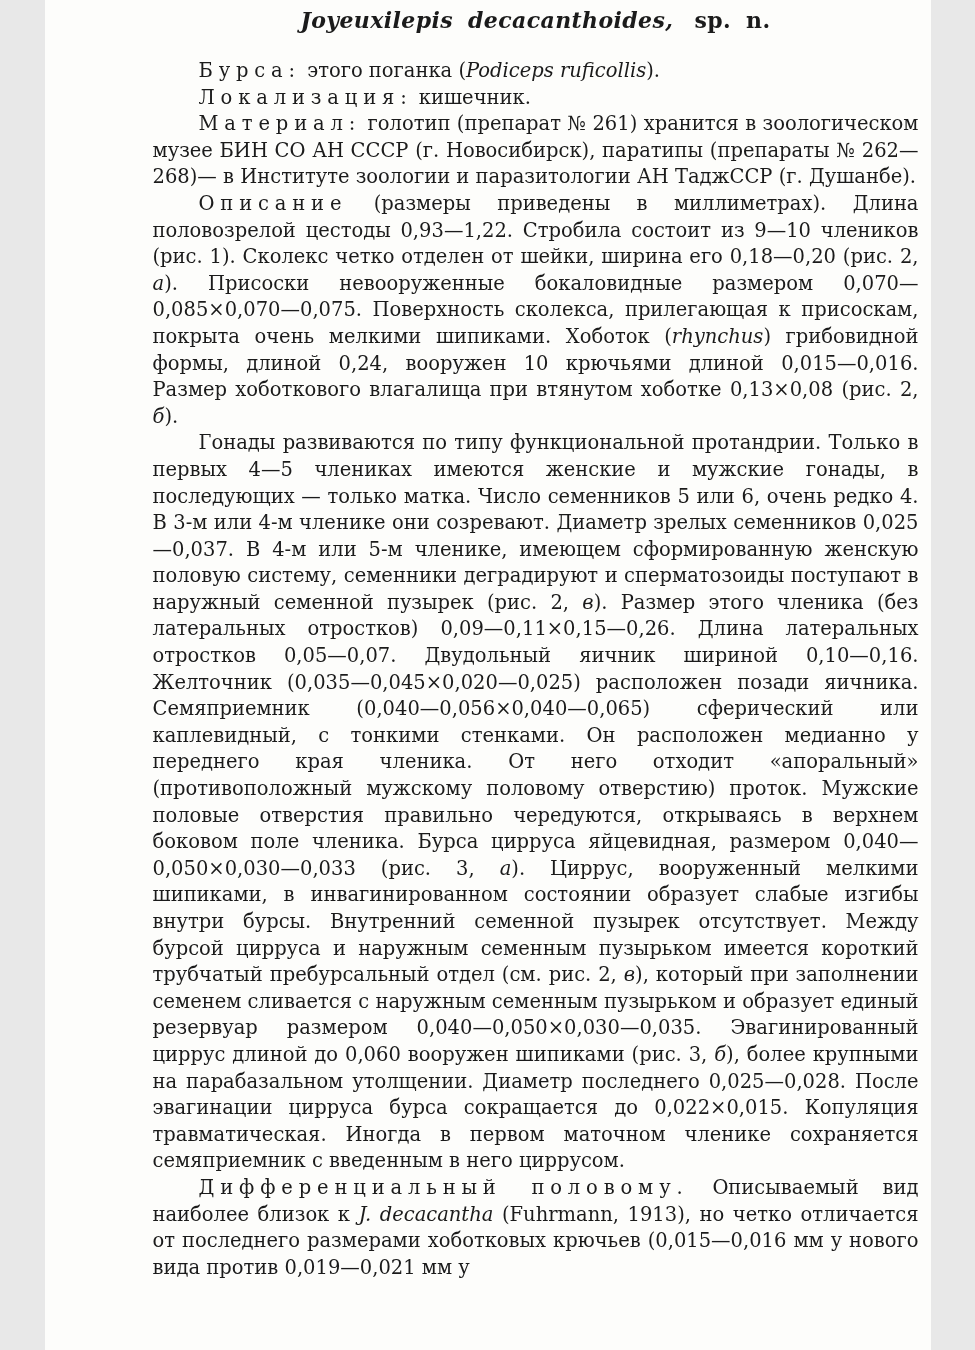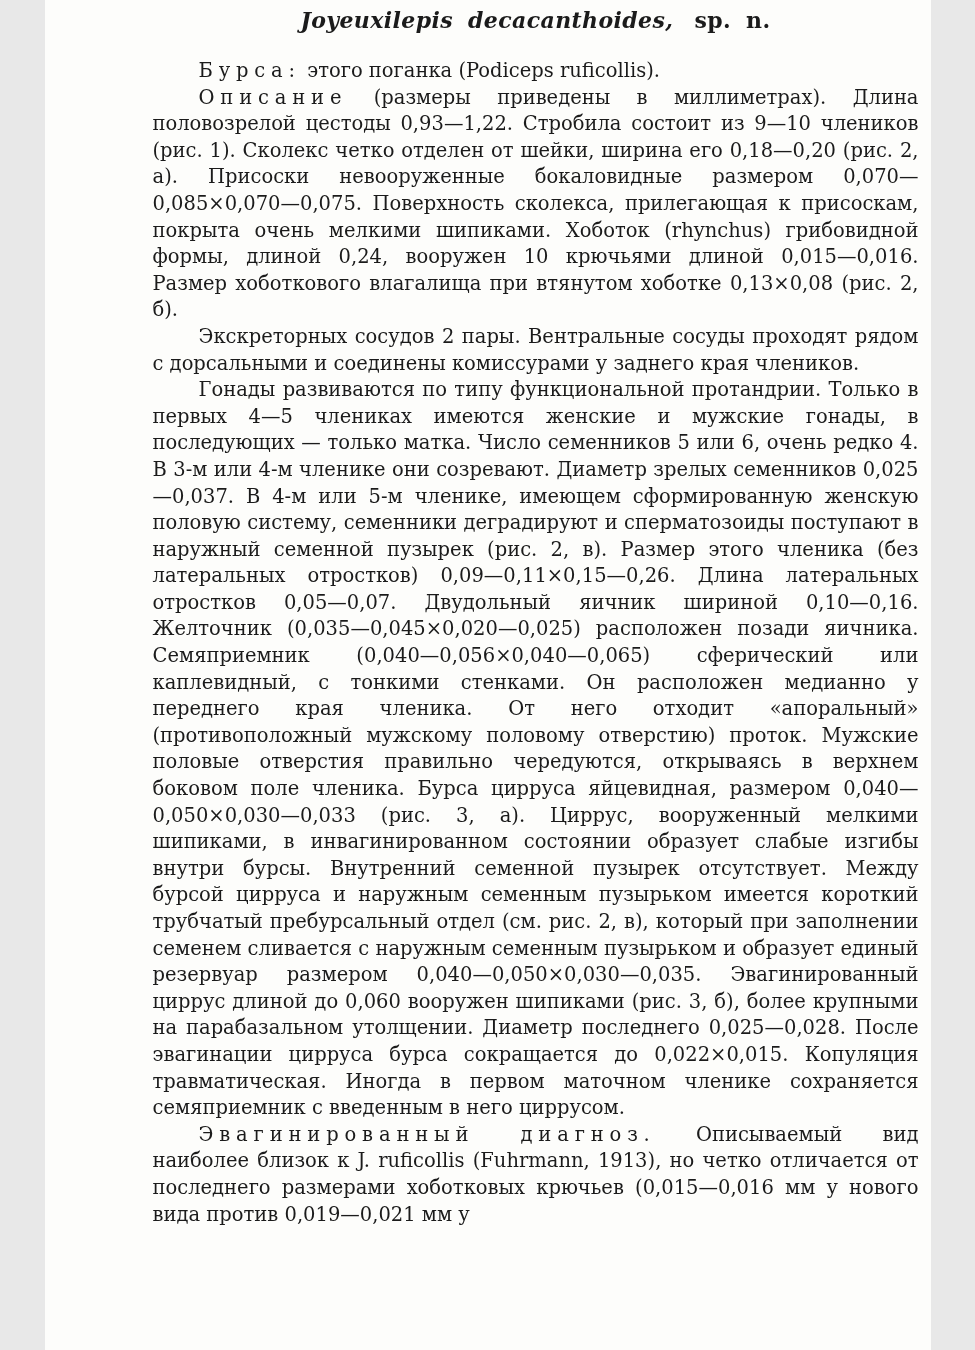--- a/index.html
+++ b/index.html
@@ -34,32 +34,33 @@
   .title .binomial { font-style: italic; }
   .title .designation { margin-left: 6px; }
   .para {
     margin: 0;
     font-size: 19.5px;
     line-height: 26.6px;
     text-align: justify;
     text-indent: 46px;
   }
   .spaced { letter-spacing: 0.30em; }
-  .it { }
+  .it { font-style: italic; }
 </style>
 </head>
 <body>
 
 <div class="page">
   <div class="text-block">
     <h1 class="title">
       <span class="binomial">Joyeuxilepis decacanthoides,</span>
       <span class="designation">sp. n.</span>
     </h1>
     <div id="paragraphs">
         <p class="para"><span class="spaced">Бурса:</span><span> этого поганка (</span><span class="it">Podiceps ruficollis</span><span>).</span></p>
+        <p class="para"><span class="spaced">Локализация:</span><span> кишечник.</span></p>
+        <p class="para"><span class="spaced">Материал:</span><span> голотип (препарат № 261) хранится в зоологическом музее БИН СО АН СССР (г. Новосибирск), паратипы (препараты № 262—268)— в Институте зоологии и паразитологии АН ТаджССР (г. Душанбе).</span></p>
         <p class="para"><span class="spaced">Описание</span><span> (размеры приведены в миллиметрах). Длина половозрелой цестоды 0,93—1,22. Стробила состоит из 9—10 члеников (рис. 1). Сколекс четко отделен от шейки, ширина его 0,18—0,20 (рис. 2, </span><span class="it">а</span><span>). Присоски невооруженные бокаловидные размером 0,070—0,085×0,070—0,075. Поверхность сколекса, прилегающая к присоскам, покрыта очень мелкими шипиками. Хоботок (</span><span class="it">rhynchus</span><span>) грибовидной формы, длиной 0,24, вооружен 10 крючьями длиной 0,015—0,016. Размер хоботкового влагалища при втянутом хоботке 0,13×0,08 (рис. 2, </span><span class="it">б</span><span>).</span></p>
-        <p class="para"><span>Экскреторных сосудов 2 пары. Вентральные сосуды проходят рядом с дорсальными и соединены комиссурами у заднего края члеников.</span></p>
         <p class="para"><span>Гонады развиваются по типу функциональной протандрии. Только в первых 4—5 члениках имеются женские и мужские гонады, в последующих — только матка. Число семенников 5 или 6, очень редко 4. В 3-м или 4-м членике они созревают. Диаметр зрелых семенников 0,025—0,037. В 4-м или 5-м членике, имеющем сформированную женскую половую систему, семенники деградируют и сперматозоиды поступают в наружный семенной пузырек (рис. 2, </span><span class="it">в</span><span>). Размер этого членика (без латеральных отростков) 0,09—0,11×0,15—0,26. Длина латеральных отростков 0,05—0,07. Двудольный яичник шириной 0,10—0,16. Желточник (0,035—0,045×0,020—0,025) расположен позади яичника. Семяприемник (0,040—0,056×0,040—0,065) сферический или каплевидный, с тонкими стенками. Он расположен медианно у переднего края членика. От него отходит «апоральный» (противоположный мужскому половому отверстию) проток. Мужские половые отверстия правильно чередуются, открываясь в верхнем боковом поле членика. Бурса цирруса яйцевидная, размером 0,040—0,050×0,030—0,033 (рис. 3, </span><span class="it">а</span><span>). Циррус, вооруженный мелкими шипиками, в инвагинированном состоянии образует слабые изгибы внутри бурсы. Внутренний семенной пузырек отсутствует. Между бурсой цирруса и наружным семенным пузырьком имеется короткий трубчатый пребурсальный отдел (см. рис. 2, </span><span class="it">в</span><span>), который при заполнении семенем сливается с наружным семенным пузырьком и образует единый резервуар размером 0,040—0,050×0,030—0,035. Эвагинированный циррус длиной до 0,060 вооружен шипиками (рис. 3, </span><span class="it">б</span><span>), более крупными на парабазальном утолщении. Диаметр последнего 0,025—0,028. После эвагинации цирруса бурса сокращается до 0,022×0,015. Копуляция травматическая. Иногда в первом маточном членике сохраняется семяприемник с введенным в него циррусом.</span></p>
-        <p class="para"><span class="spaced">Эвагинированный диагноз.</span><span> Описываемый вид наиболее близок к </span><span class="it">J. ruficollis</span><span> (Fuhrmann, 1913), но четко отличается от последнего размерами хоботковых крючьев (0,015—0,016 мм у нового вида против 0,019—0,021 мм у </span></p>
+        <p class="para"><span class="spaced">Дифференциальный половому.</span><span> Описываемый вид наиболее близок к </span><span class="it">J. decacantha</span><span> (Fuhrmann, 1913), но четко отличается от последнего размерами хоботковых крючьев (0,015—0,016 мм у нового вида против 0,019—0,021 мм у </span></p>
       </div>
   </div>
 </div>
 
 </body></html>

